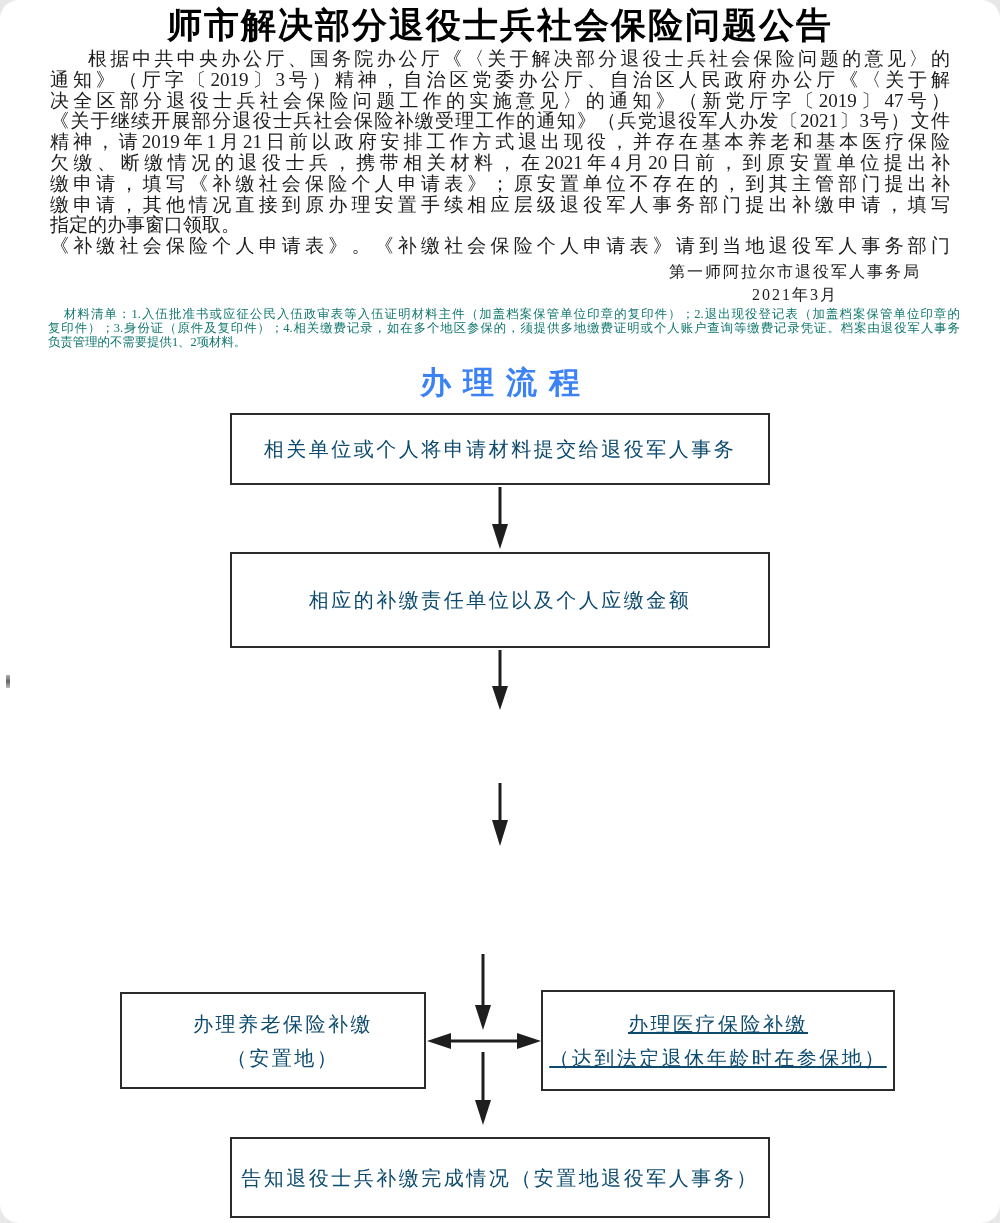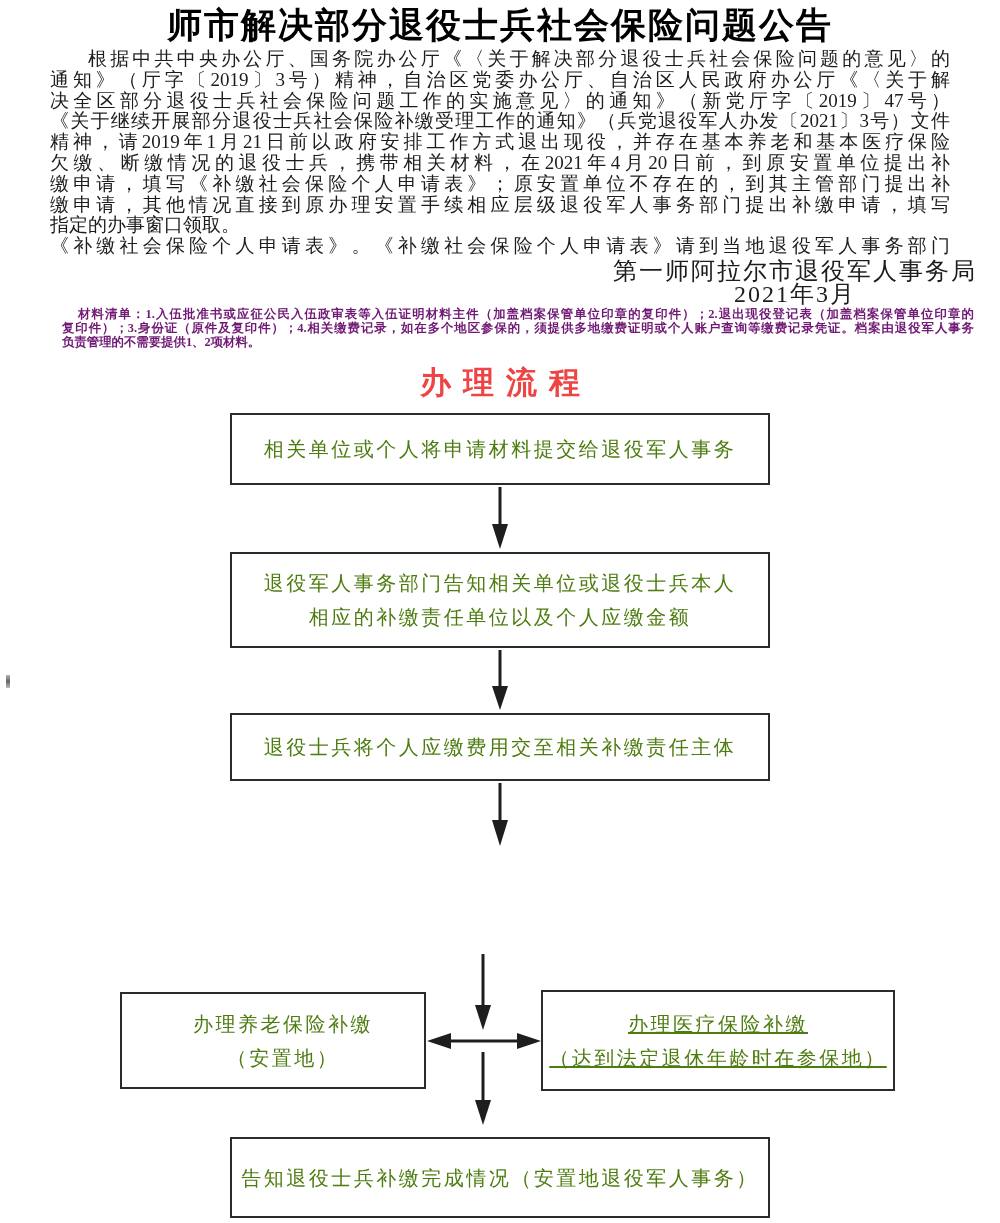--- a/index.html
+++ b/index.html
@@ -4,64 +4,65 @@
 <style>
   html,body{margin:0;padding:0;background:#e8e8e8;}
   .page{
     position:relative;
     width:1000px;height:1223px;
     margin:0 auto;
     background:#ffffff;
     overflow:hidden;
     color:#1c1c1c;
     font-family:"Liberation Serif","DejaVu Serif",serif;
+    border-radius:19px;
   }
   
   .doc-title{
     position:absolute;top:2px;left:0;width:1000px;
     margin:0;text-align:center;
     font-family:"Liberation Sans","DejaVu Sans",sans-serif;
     font-weight:900;font-size:35px;letter-spacing:2px;
     color:#000;
   }
   .flow-title{
     position:absolute;top:362px;left:0;width:1000px;
     margin:0;text-align:center;
     font-family:"Liberation Sans","DejaVu Sans",sans-serif;
     font-weight:900;font-size:31px;letter-spacing:12px;text-indent:12px;
-    color:#ef4444;
+    color:#3b82f6;
   }
   
   .notice-body{
     position:absolute;top:49px;left:50px;width:900px;
     font-size:19px;line-height:20.8px;
   }
   .bline{white-space:nowrap;}
   .jline{text-align:justify;text-align-last:justify;white-space:normal;}
   .indent{padding-left:38px;}
   
   .sig-block{
     position:absolute;top:260px;left:600px;width:390px;
-    text-align:center;font-size:24px;letter-spacing:2px;
+    text-align:center;font-size:16px;letter-spacing:2px;
   }
   .sig-line{line-height:23px;}
   
   .materials{
-    position:absolute;top:308px;left:62px;width:912px;
-    font-size:12.4px;line-height:13.8px;color:#701a75;font-weight:bold;
+    position:absolute;top:308px;left:48px;width:912px;
+    font-size:12.4px;line-height:13.8px;color:#0f766e;
   }
   .materials .indent-sm{padding-left:16px;}
   
   .flow-box{
     position:absolute;
     border:2px solid #2b2b2b;
     background:#ffffff;
     display:flex;flex-direction:column;justify-content:center;align-items:center;
     font-size:20px;letter-spacing:2.5px;line-height:34px;
-    text-align:center;color:#4d7c0f;
+    text-align:center;color:#0c4a6e;
     box-sizing:border-box;padding:0 4px;
   }
   #box-step1{left:230px;top:413px;width:540px;height:72px;}
   #box-step2{left:230px;top:552px;width:540px;height:96px;}
   #box-step3{left:230px;top:713px;width:540px;height:68px;}
   #box-step4{left:230px;top:852px;width:540px;height:100px;}
   #box-branch-left{left:120px;top:992px;width:306px;height:97px;padding-left:24px;}
   #box-branch-right{left:541px;top:990px;width:354px;height:101px;text-decoration:underline;}
   #box-final{left:230px;top:1137px;width:540px;height:81px;}
   .arrows{position:absolute;top:0;left:0;pointer-events:none;}
@@ -132,27 +133,23 @@
       <line x1="483" y1="1052" x2="483" y2="1102"></line>
       <polygon points="475,1100 491,1100 483,1125"></polygon>
     </g>
   </svg>
 
   <div class="flow-box" id="box-step1">
     <div>相关单位或个人将申请材料提交给退役军人事务</div>
   </div>
 
   <div class="flow-box" id="box-step2">
-    <div>退役军人事务部门告知相关单位或退役士兵本人</div>
     <div>相应的补缴责任单位以及个人应缴金额</div>
   </div>
 
-  <div class="flow-box" id="box-step3">
-    <div>退役士兵将个人应缴费用交至相关补缴责任主体</div>
-  </div>
 
 
   <div class="flow-box" id="box-branch-left">
     <div>办理养老保险补缴</div>
     <div>（安置地）</div>
   </div>
 
   <div class="flow-box" id="box-branch-right">
     <div>办理医疗保险补缴</div>
     <div>（达到法定退休年龄时在参保地）</div>

